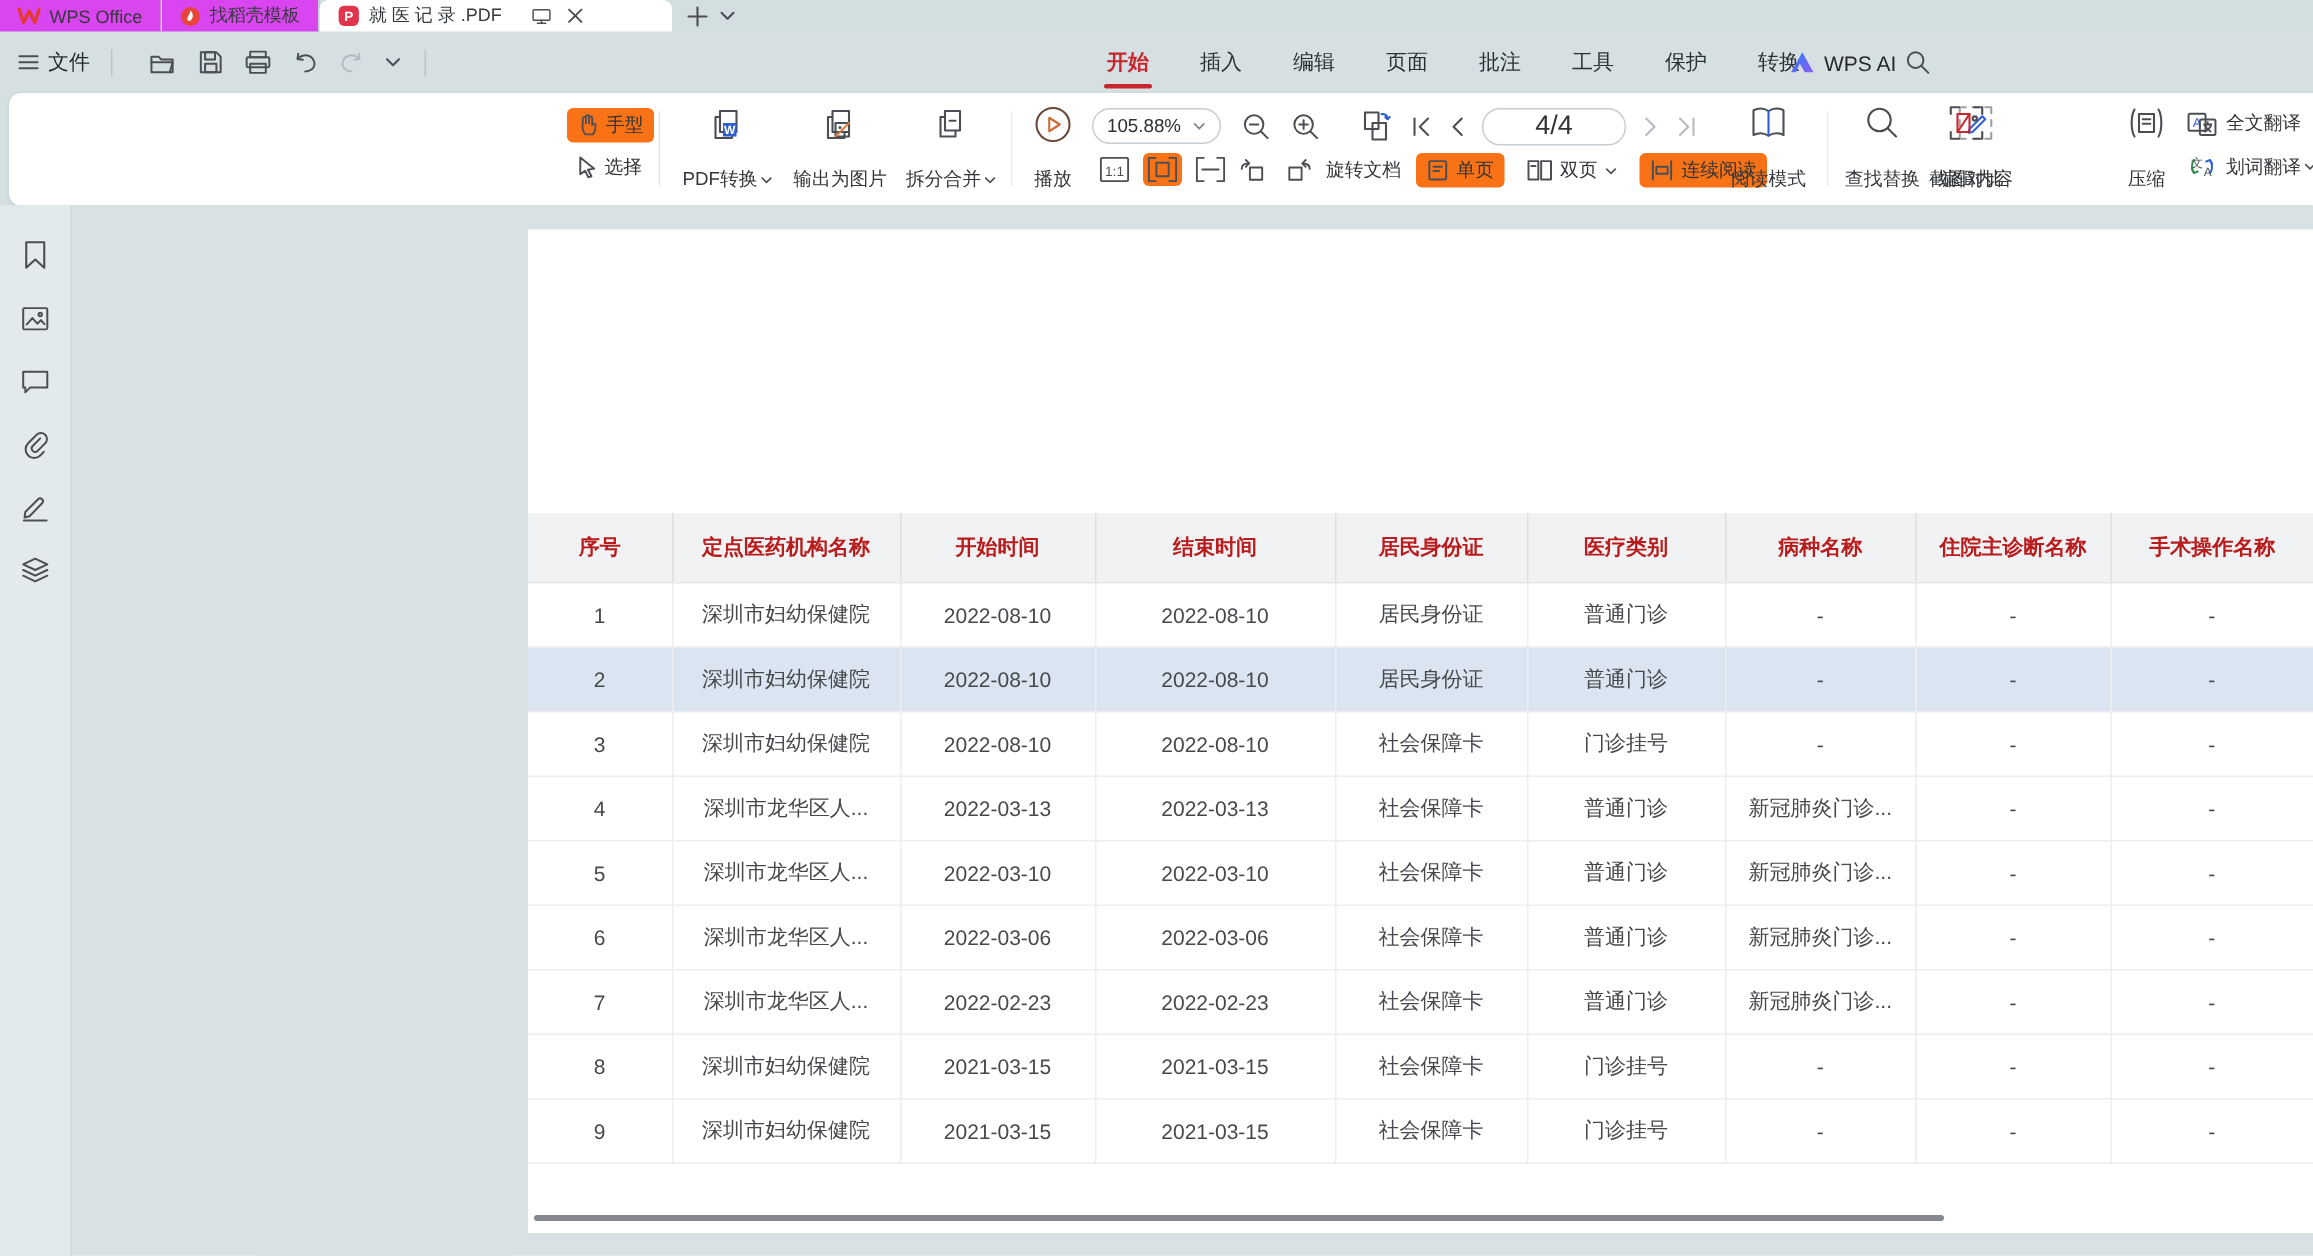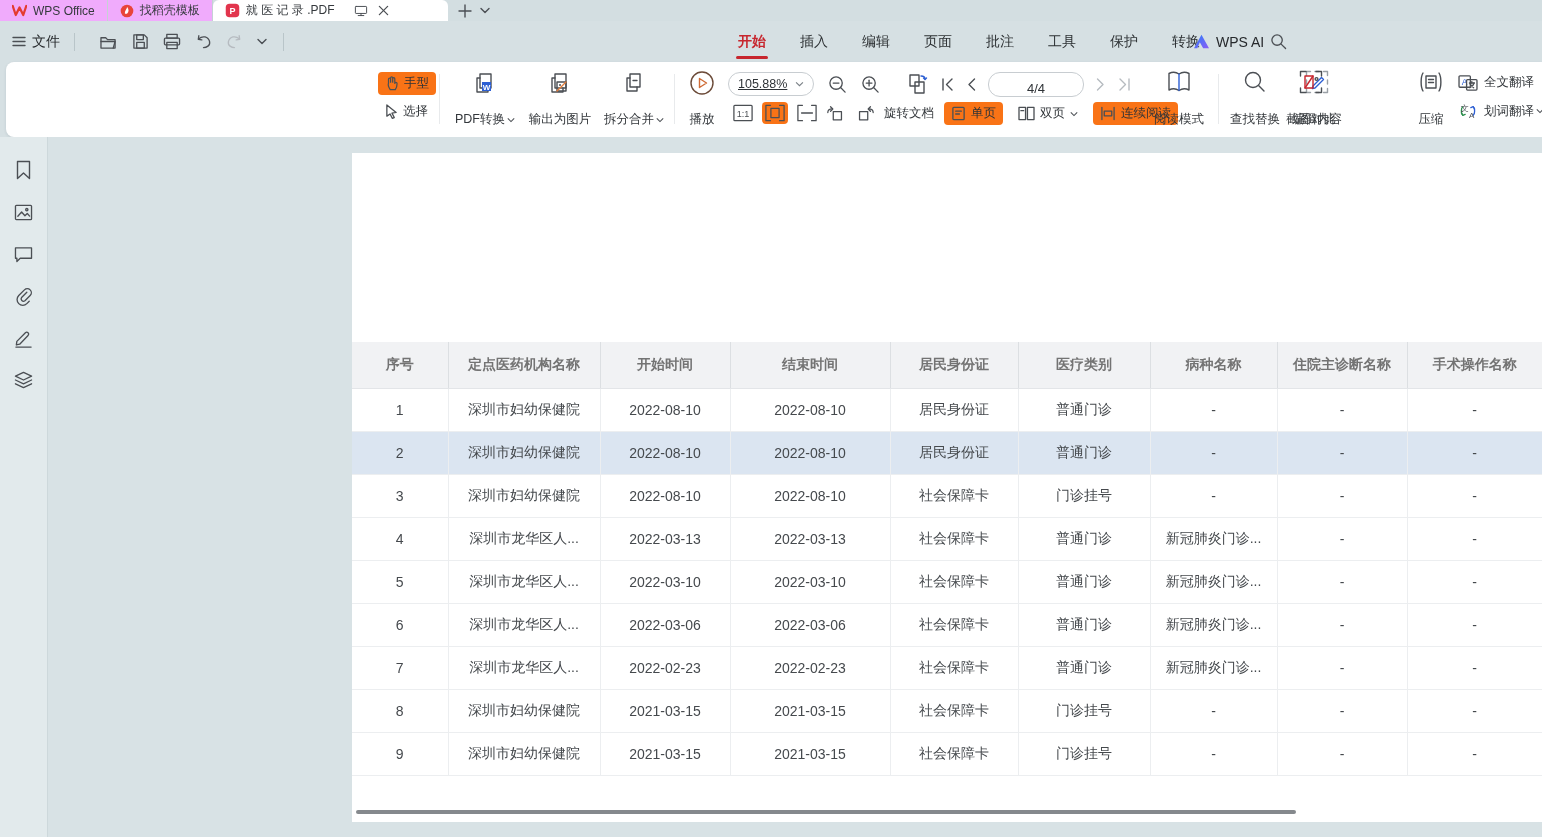--- a/index.html
+++ b/index.html
@@ -2,21 +2,21 @@
 <html><head>
 <meta charset="utf-8">
 <style>
   * { margin:0; padding:0; box-sizing:border-box; }
   html,body { width:1542px; height:837px; overflow:hidden; }
   body { font-family:"Liberation Sans","DejaVu Sans",sans-serif; background:#d6e0e3; color:#3c4043; }
   .app { position:relative; width:1542px; height:837px; }
 
   
   .tabbar { position:absolute; top:0; left:0; right:0; height:21px; display:flex; align-items:stretch; background:#d3dee1; }
-  .tab { display:flex; align-items:center; gap:6px; padding:0 12px; font-size:12px; color:#35393d; background:#f0abfc; border-right:1px solid #c6d1d5; }
+  .tab { display:flex; align-items:center; gap:6px; padding:0 12px; font-size:12px; color:#35393d; background:#d946ef; border-right:1px solid #c6d1d5; }
   .tab.active { background:#ffffff; border-right:none; border-radius:6px 6px 0 0; padding-right:8px; min-width:235px; }
   .tab .tlabel { white-space:nowrap; }
   .tab-actions { display:flex; align-items:center; gap:10px; margin-left:14px; }
   .newtab { display:flex; align-items:center; gap:8px; padding:0 10px; color:#2f3336; }
 
   
   .menubar { position:absolute; top:21px; left:0; right:0; height:41px; display:flex; align-items:center; font-size:14px; }
   .file-btn { display:flex; align-items:center; gap:6px; margin-left:12px; color:#26292c; font-size:14px; }
   .qat { display:flex; align-items:center; gap:14px; margin-left:18px; }
   .vsep { width:1px; height:18px; background:#b9c5c9; margin:0 6px; }
@@ -28,34 +28,34 @@
   .menubar-search { position:absolute; left:1270px; }
 
   
   .toolbar { position:absolute; top:62px; left:6px; right:0; height:75px; background:#ffffff; border-radius:8px 0 0 8px; box-shadow:0 1px 3px rgba(40,60,70,.12); }
   .tb-abs { position:absolute; display:flex; align-items:center; }
   .tb-col { position:absolute; display:flex; flex-direction:column; align-items:center; justify-content:space-between; height:58px; top:8px; }
   .tb-lbl { font-size:12.5px; color:#33373b; white-space:nowrap; display:flex; align-items:center; gap:2px; }
   .mini-btn { display:flex; align-items:center; gap:5px; font-size:12.5px; color:#2f3337; padding:3px 7px; border-radius:4px; }
   .sel { background:#f97316; }
   .tb-div { position:absolute; top:12px; width:1px; height:50px; background:#e8eaec; }
-  .zoombox { width:86px; height:24px; border:1px solid #c8cdd1; border-radius:12px; display:flex; align-items:center; justify-content:space-between; padding:0 9px; font-size:12.5px; color:#2f3337;text-decoration:underline; }
-  .pageinput { width:96px; height:25px; border:1px solid #c8cdd1; border-radius:12px; display:flex; align-items:flex-end; justify-content:center; font-size:13px; color:#2f3337; }
+  .zoombox { width:86px; height:24px; border:1px solid #c8cdd1; border-radius:12px; display:flex; align-items:center; justify-content:space-between; padding:0 9px; font-size:12.5px; color:#2f3337; }
+  .pageinput { width:96px; height:25px; border:1px solid #c8cdd1; border-radius:12px; display:flex; align-items:flex-start; justify-content:center; font-size:18px; color:#2f3337; }
   .navic { display:flex; align-items:center; }
   .gray svg { stroke:#b6bbc0 !important; }
   .gray svg * { stroke:#b6bbc0 !important; }
 
   
   .docarea { position:absolute; top:137px; left:0; right:0; bottom:0; background:#d8e2e5; }
   .side-strip { position:absolute; top:0; left:0; width:48px; bottom:0; background:#e2eaec; border-right:1px solid #cdd8db; display:flex; flex-direction:column; align-items:center; padding-top:22px; gap:20px; }
   .side-ic { width:22px; height:22px; display:flex; align-items:center; justify-content:center; }
 
   .page { position:absolute; left:352px; top:16px; width:1190px; height:669px; background:#ffffff; }
   table.doc { border-collapse:collapse; position:absolute; top:189px; left:0; width:1190px; table-layout:fixed; font-size:14px; color:#45494d; }
-  table.doc th { height:46px; background:#f1f2f4; font-weight:bold; color:#737373; border-right:1px solid #dcdfe2; border-bottom:1px solid #e3e5e8; }
+  table.doc th { height:46px; background:#f1f2f4; font-weight:bold; color:#b91c1c; border-right:1px solid #dcdfe2; border-bottom:1px solid #e3e5e8; }
   table.doc th:last-child { border-right:none; }
   table.doc td { height:43px; text-align:center; border-right:1px solid #eceef0; border-bottom:1px solid #eceef0; background:#fff; }
   table.doc tr.hl td { background:#dbe5f1; }
   .hthumb { position:absolute; left:4px; top:657px; width:940px; height:4px; background:#85898d; border-radius:2px; }
 
   
   .ic { display:inline-flex; align-items:center; justify-content:center; }
   .ic svg { stroke:#4b4f54; fill:none; stroke-width:1.4; stroke-linecap:round; stroke-linejoin:round; }
 </style>
 </head>

